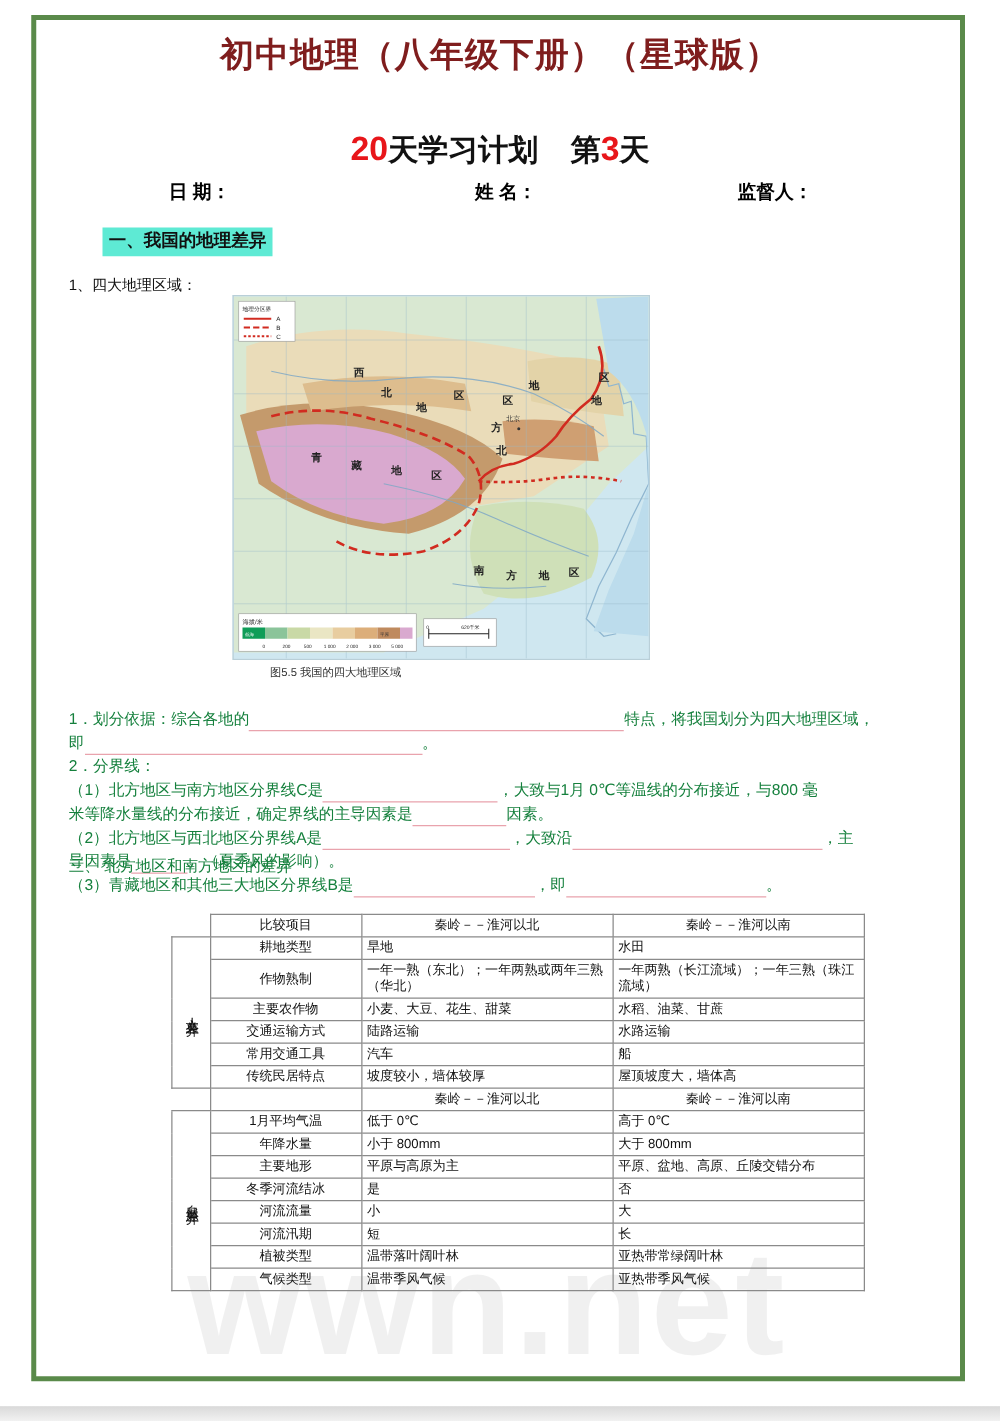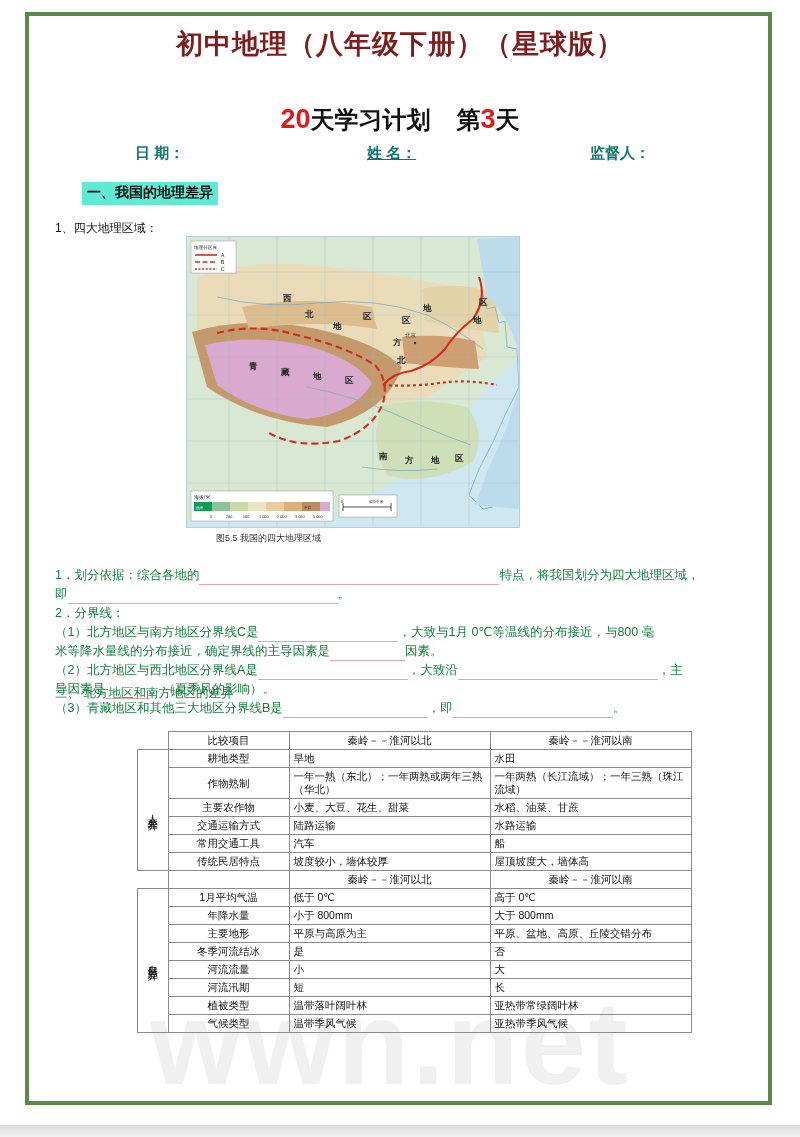--- a/index.html
+++ b/index.html
@@ -35,25 +35,25 @@
   }
   .title2{
     position:absolute;left:0;top:88px;width:800px;text-align:center;
     font-size:24px;font-weight:bold;color:#111;margin-top:16px;
   }
   .title2 .red{color:#e8161a;font-size:27px;}
   .title2 .sp{display:inline-block;width:26px;}
 
   .meta-row{
     position:absolute;left:135px;top:144px;width:530px;height:22px;
-    font-size:15px;font-weight:bold;color:#0f766e;
+    font-size:15px;font-weight:bold;color:#000000;
   }
   .meta-row span{position:absolute;white-space:nowrap;}
   .m-date{left:0;}
-  .m-name{left:232px;text-decoration:underline;}
+  .m-name{left:245px;}
   .m-sup{left:455px;}
 
   .section-head{
     position:absolute;left:82px;top:182px;
     font-size:14px;font-weight:bold;color:#111;
     background:#5eead4;padding:2px 5px 3px 5px;
   }
 
   .q1{position:absolute;left:55px;top:220px;font-size:12px;color:#111;}
 

